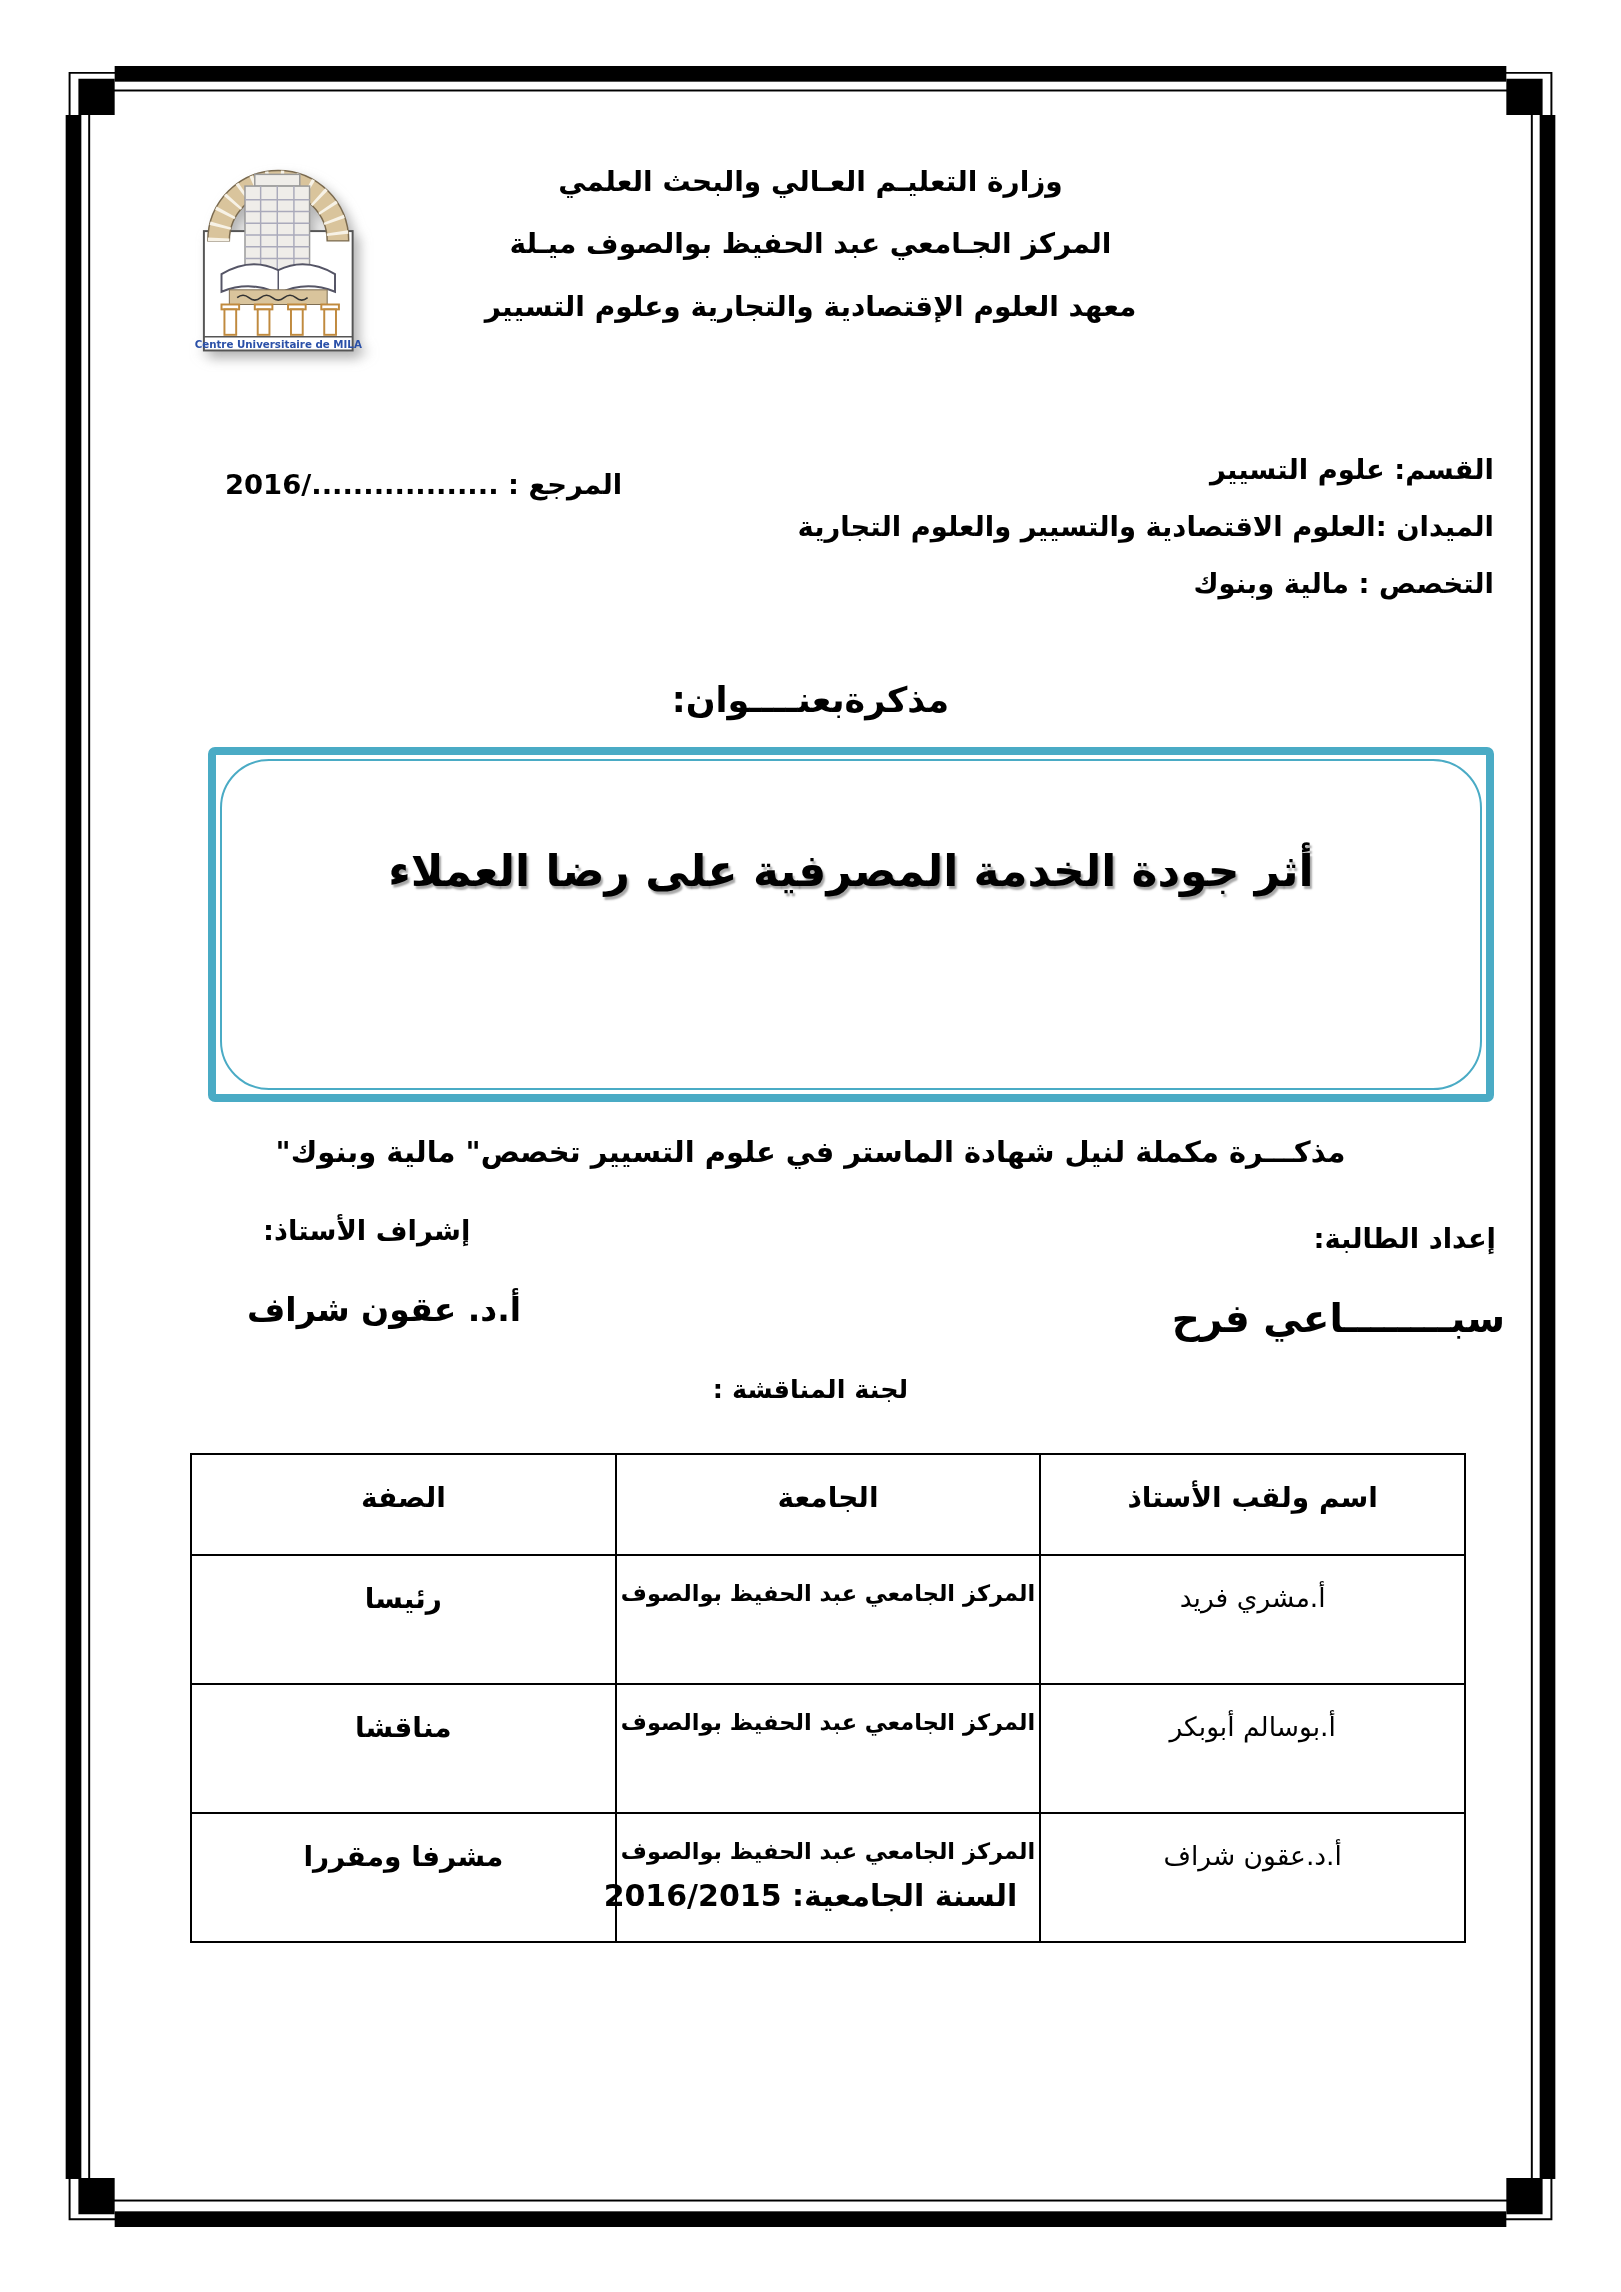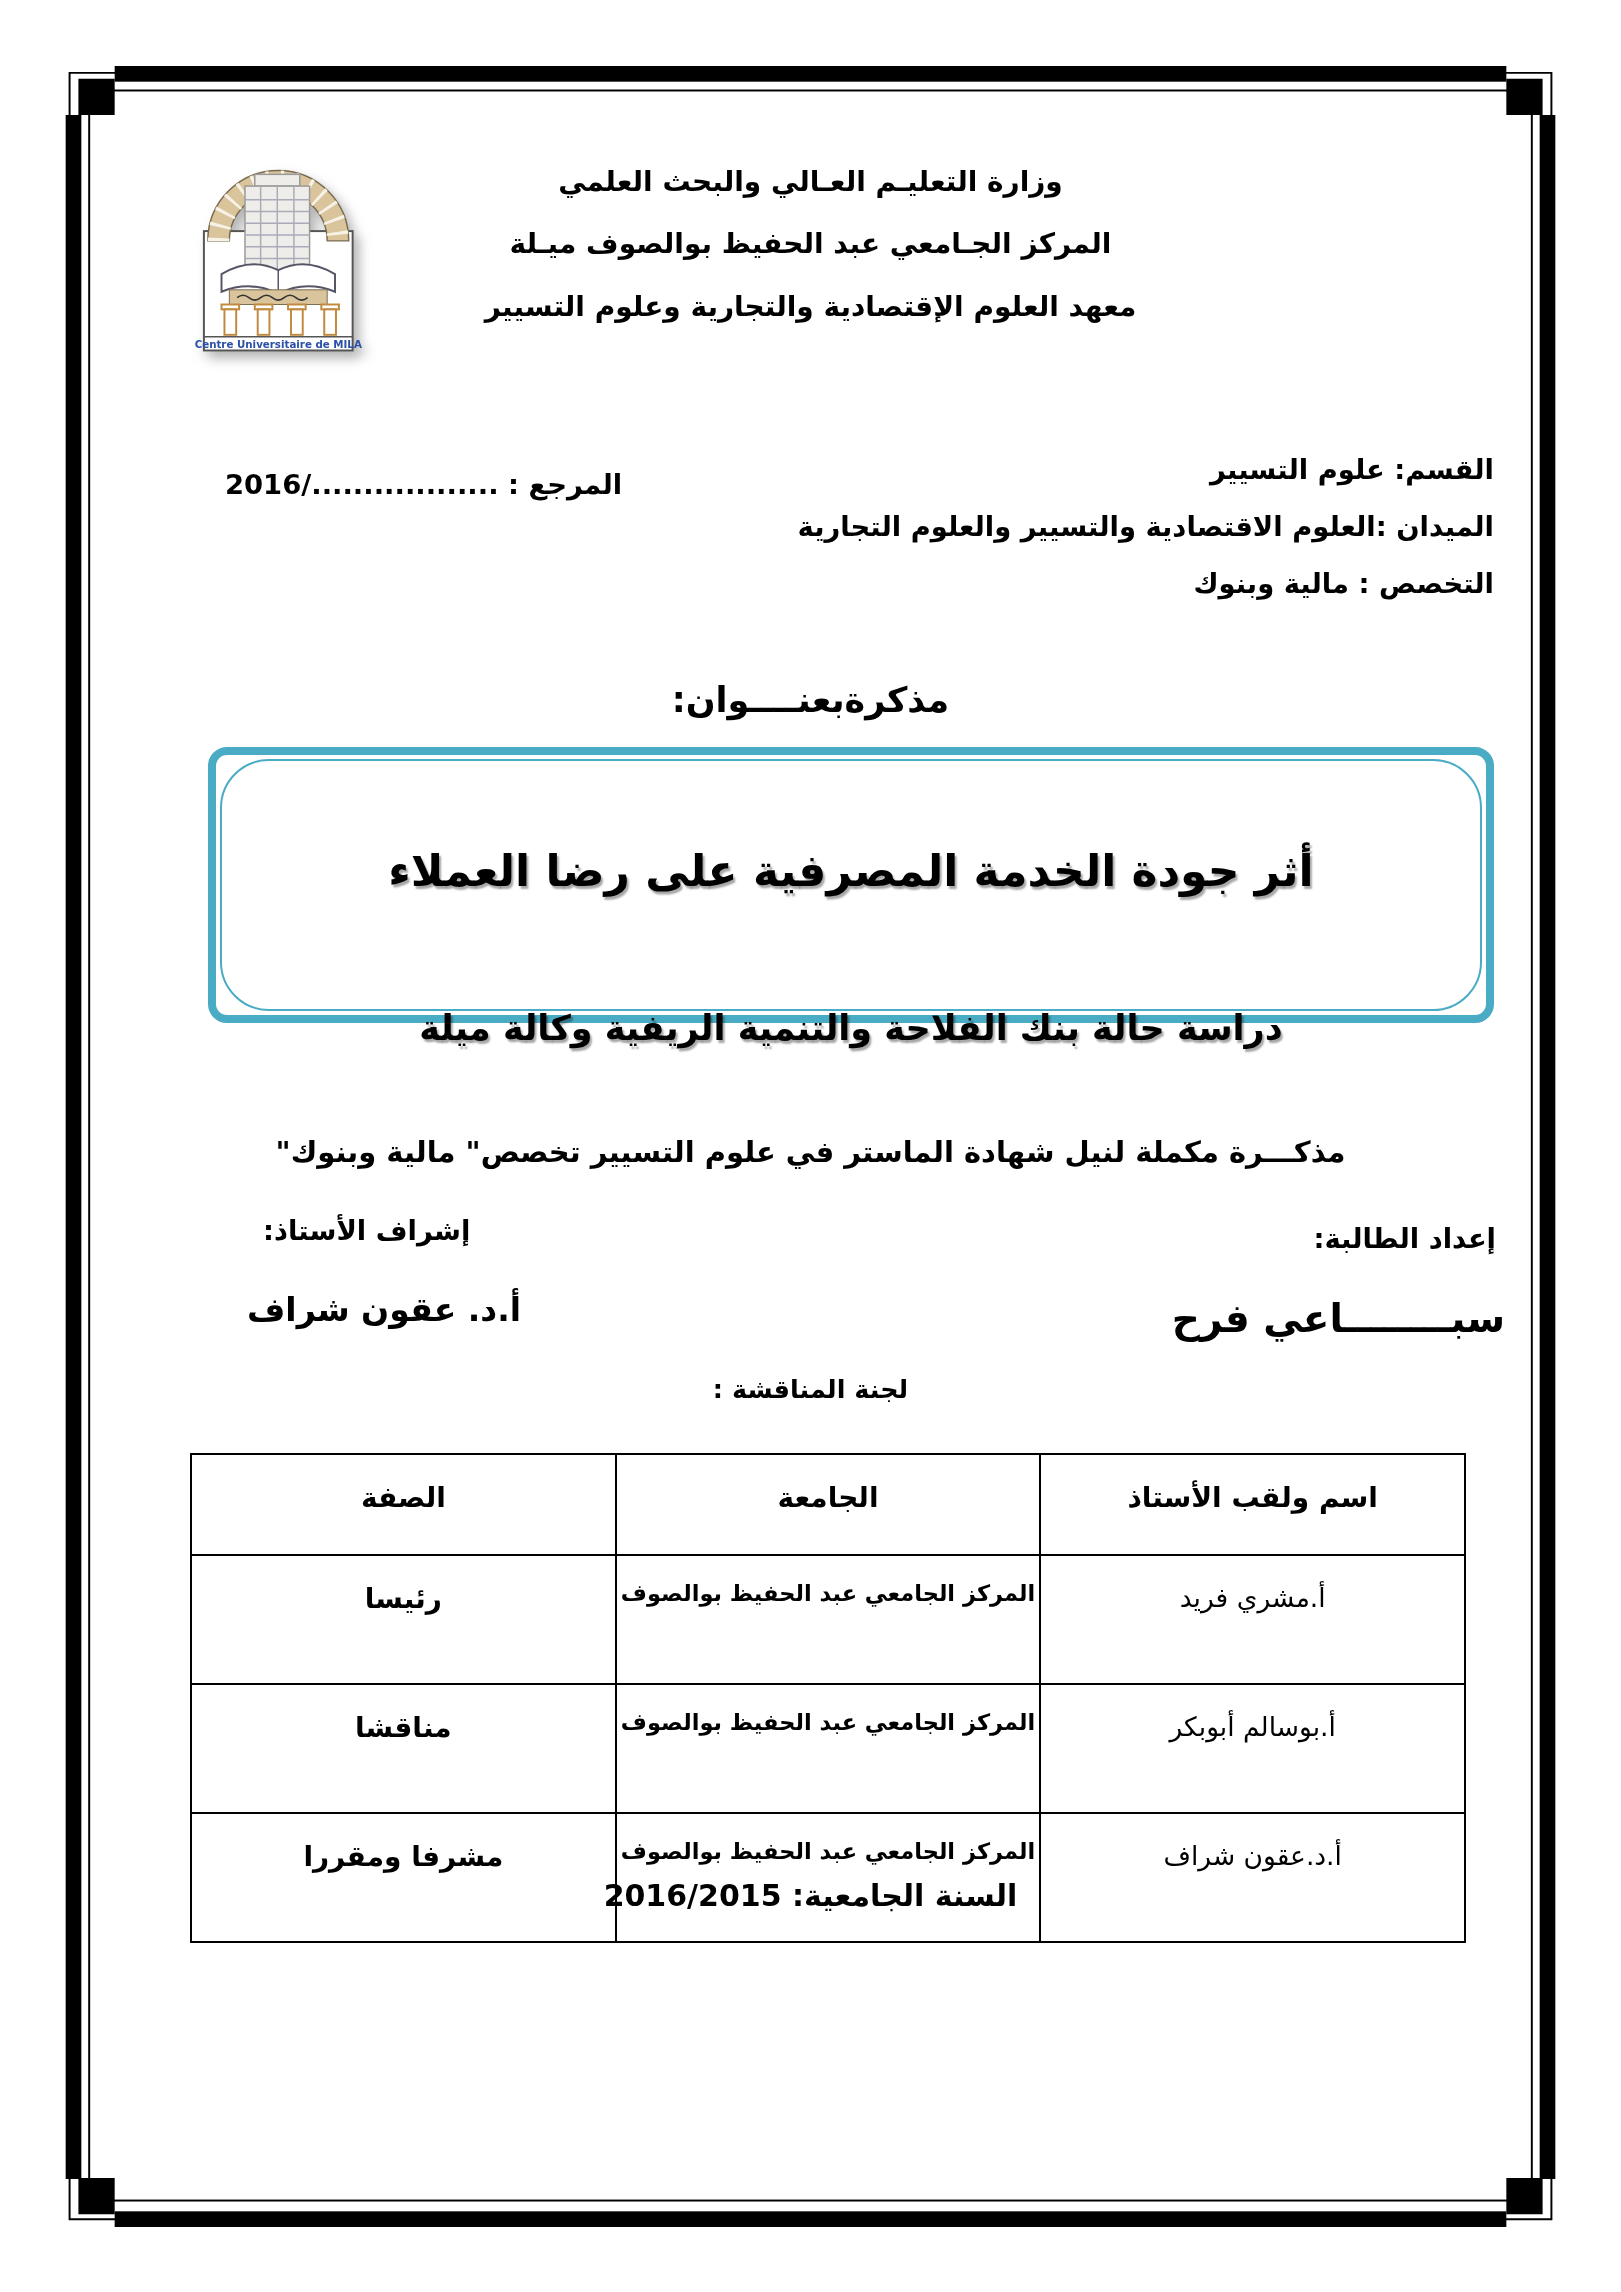--- a/index.html
+++ b/index.html
@@ -32,22 +32,22 @@
   #info { right:127px; top:441px; text-align:right; font-weight:bold; font-size:27.4px; line-height:57px; }
 
   
   #reference { left:225px; top:469px; font-weight:bold; font-size:27.4px; }
 
   
   #memo-label { top:680px; font-weight:bold; font-size:35px; }
 
   
   #title-box {
-    left:208px; top:747px; width:1286px; height:276px;
-    border:8.8px solid #4aabc5; border-radius:19px;
+    left:208px; top:747px; width:1286px; height:355px;
+    border:8.8px solid #4aabc5; border-radius:7px;
   }
   #title-box .inner {
     position:absolute; inset:3.9px;
     border:2.9px solid #4aabc5; border-radius:49px;
   }
   #thesis-title {
     top:90px; font-weight:bold; font-size:44px;
     text-shadow:2px 2.9px 2px rgba(0,0,0,.35);
   }
   #thesis-subtitle {
@@ -162,21 +162,20 @@
   <div>التخصص : مالية وبنوك</div>
 </div>
 
 <div id="reference" class="abs rtl">المرجع : ................../2016</div>
 
 <div id="memo-label" class="abs ctr rtl">مذكرةبعنــــوان:</div>
 
 <div id="title-box" class="abs">
   <div class="inner"></div>
   <div id="thesis-title" class="abs ctr rtl">أثر جودة الخدمة المصرفية على رضا العملاء</div>
-  <div id="thesis-subtitle" class="abs ctr rtl">دراسة حالة بنك الفلاحة والتنمية الريفية وكالة ميلة</div>
 </div>
 
 <div id="degree-note" class="abs ctr rtl">مذكـــرة مكملة لنيل شهادة الماستر في علوم التسيير تخصص" مالية وبنوك"</div>
 
 <div id="prepared-label" class="abs rtl">إعداد الطالبة:</div>
 <div id="supervisor-label" class="abs rtl">إشراف الأستاذ:</div>
 <div id="student-name" class="abs rtl">سبــــــــاعي فرح</div>
 <div id="supervisor-name" class="abs rtl">أ.د. عقون شراف</div>
 <div id="committee-label" class="abs ctr rtl">لجنة المناقشة :</div>
 

